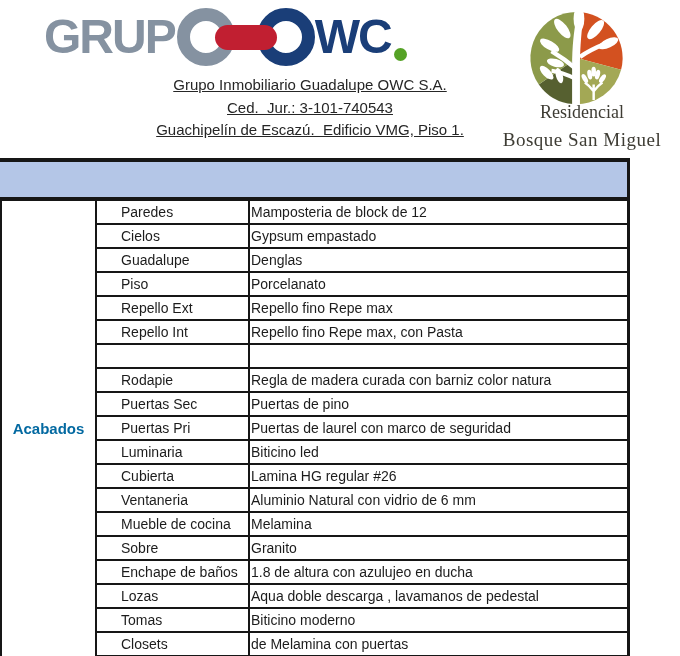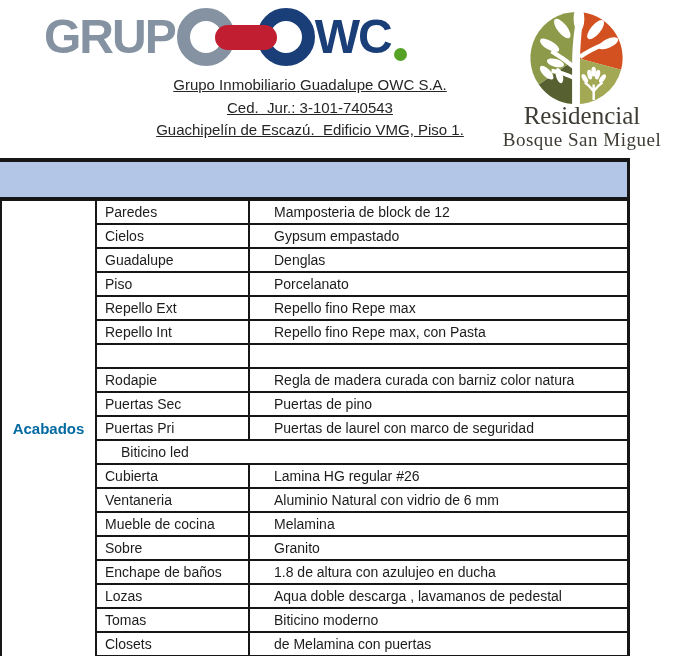--- a/index.html
+++ b/index.html
@@ -19,21 +19,21 @@
   .green-dot{width:13px;height:13px;border-radius:50%;background:var(--logo-green,#55a226);
         align-self:flex-end;margin:0 0 9px 3px;flex:0 0 auto;}
 
   .addr{position:absolute;left:0;width:620px;text-align:center;font-size:15px;
         color:#262626;white-space:pre;text-decoration:underline;}
   .addr1{top:76px;} .addr2{top:99px;} .addr3{top:121px;}
 
   
   .res-logo{position:absolute;left:521px;top:8px;}
   .res-title{position:absolute;left:502px;top:102px;width:160px;text-align:center;
-        font-family:"Liberation Serif",serif;font-size:25px;color:var(--res-text,#3e3c34);}
+        font-family:"Liberation Serif",serif;font-size:18px;color:var(--res-text,#3e3c34);}
   .res-sub{position:absolute;left:502px;top:129px;width:160px;text-align:center;
         font-family:"Liberation Serif",serif;font-size:19px;letter-spacing:.5px;
         color:var(--res-text,#3e3c34);}
 
   
   .blue-bar{position:absolute;left:0;top:158px;width:630px;height:43px;box-sizing:border-box;
         background:var(--bar-blue,#b4c6e7);
         border-top:4px solid var(--line,#161616);
         border-bottom:4px solid var(--line,#161616);
         border-right:3px solid var(--line,#161616);}
@@ -44,22 +44,22 @@
         border-left:2px solid var(--line,#161616);
         border-right:3px solid var(--line,#161616);}
   .cat-cell{width:93px;flex:0 0 93px;border-right:2px solid var(--line,#161616);
         display:flex;align-items:center;justify-content:center;
         font-size:15px;font-weight:700;color:#0369a1;}
   .rows{flex:1;display:flex;flex-direction:column;}
   .row{display:flex;height:24px;flex:0 0 24px;box-sizing:border-box;
         border-bottom:2px solid var(--line,#161616);}
   .cell{display:flex;align-items:center;font-size:14px;color:#1c1c1c;
         white-space:nowrap;overflow:hidden;box-sizing:border-box;}
-  .item{width:153px;flex:0 0 153px;border-right:2px solid var(--line,#161616);padding-left:8px;}
-  .desc{flex:1;padding-left:24px;}
+  .item{width:153px;flex:0 0 153px;border-right:2px solid var(--line,#161616);padding-left:24px;}
+  .desc{flex:1;padding-left:1px;}
 </style>
 </head>
 <body>
 
 <div class="page">
 
   <div class="wordmark">
     <span class="wm-text wm-grup">GRUP</span>
     <span class="ring ring-gray"></span>
     <span class="pill"></span>
@@ -143,20 +143,21 @@
       </div>
       <div class="row">
         <div class="cell item">Puertas Sec</div>
         <div class="cell desc">Puertas de pino</div>
       </div>
       <div class="row">
         <div class="cell item">Puertas Pri</div>
         <div class="cell desc">Puertas de laurel con marco de seguridad</div>
       </div>
       <div class="row">
+        <div class="cell item">Luminaria</div>
         <div class="cell desc">Biticino led</div>
       </div>
       <div class="row">
         <div class="cell item">Cubierta</div>
         <div class="cell desc">Lamina HG regular #26</div>
       </div>
       <div class="row">
         <div class="cell item">Ventaneria</div>
         <div class="cell desc">Aluminio Natural con vidrio de 6 mm</div>
       </div>

